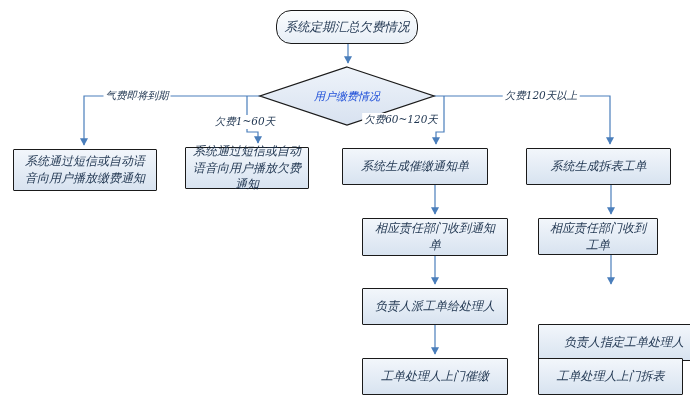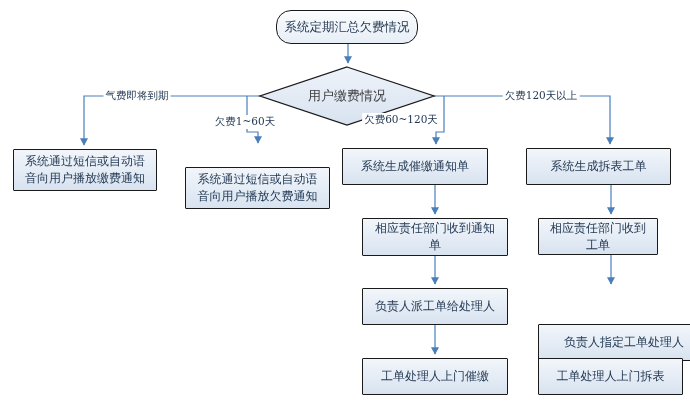--- a/index.html
+++ b/index.html
@@ -2,20 +2,21 @@
 <html><head>
 <meta charset="utf-8">
 <style>
   html,body{margin:0;padding:0;background:#ffffff;}
   .stage{
     position:relative;
     width:690px;height:406px;
     background:#ffffff;
     font-family:"DejaVu Serif","Liberation Serif",serif;
     overflow:hidden;
+    font-style:italic;
   }
   .stage svg{position:absolute;left:0;top:0;z-index:1;}
   .node{
     position:absolute;z-index:2;
     box-sizing:border-box;
     border:1.3px solid #1a1a1a;
     border-radius:1px;
     background:linear-gradient(180deg,#f2f6fb 0%,#d8e3f0 100%);
     color:#1f3550;
     font-size:12px;line-height:1.4;
@@ -24,21 +25,21 @@
     padding:2px 7px;
   }
   .node.terminator{
     border-radius:15px;
     background:linear-gradient(180deg,#fbfdfe 0%,#e7eef6 100%);
     font-size:12.5px;
   }
   .decision-label{
     position:absolute;z-index:2;
     transform:translate(-50%,-50%);
-    color:#404040;font-size:13px;white-space:nowrap;
+    color:#1d4ed8;font-size:11px;white-space:nowrap;
   }
   .cond{
     position:absolute;z-index:3;
     transform:translate(-50%,-50%);
     background:#ffffff;
     color:#1f3550;font-size:10.5px;white-space:nowrap;
     padding:0 2px;
   }
 </style>
 </head>
@@ -78,21 +79,21 @@
 
   <div class="decision-label" style="left:347px;top:96px;">用户缴费情况</div>
 
   <div class="cond" style="left:137px;top:96px;">气费即将到期</div>
   <div class="cond" style="left:245px;top:122px;">欠费1~60天</div>
   <div class="cond" style="left:401px;top:120px;">欠费60~120天</div>
   <div class="cond" style="left:541px;top:96px;">欠费120天以上</div>
 
   <div class="node" style="left:13px;top:149px;width:144px;height:42px;">系统通过短信或自动语音向用户播放缴费通知</div>
 
-  <div class="node" style="left:185px;top:147px;width:145px;height:42px;margin-top:20px;">系统通过短信或自动语音向用户播放欠费通知</div>
+  <div class="node" style="left:185px;top:147px;width:124px;height:42px;">系统通过短信或自动语音向用户播放欠费通知</div>
 
   <div class="node" style="left:342px;top:148px;width:146px;height:37px;">系统生成催缴通知单</div>
   <div class="node" style="left:362px;top:218px;width:146px;height:38px;">相应责任部门收到通知单</div>
   <div class="node" style="left:362px;top:288px;width:146px;height:37px;">负责人派工单给处理人</div>
   <div class="node" style="left:362px;top:358px;width:146px;height:37px;">工单处理人上门催缴</div>
 
   <div class="node" style="left:526px;top:148px;width:145px;height:37px;">系统生成拆表工单</div>
   <div class="node" style="left:538px;top:218px;width:120px;height:37px;">相应责任部门收到工单</div>
   <div class="node" style="left:538px;top:288px;width:172px;height:37px;margin-top:36px;">负责人指定工单处理人</div>
   <div class="node" style="left:538px;top:358px;width:145px;height:37px;">工单处理人上门拆表</div>

